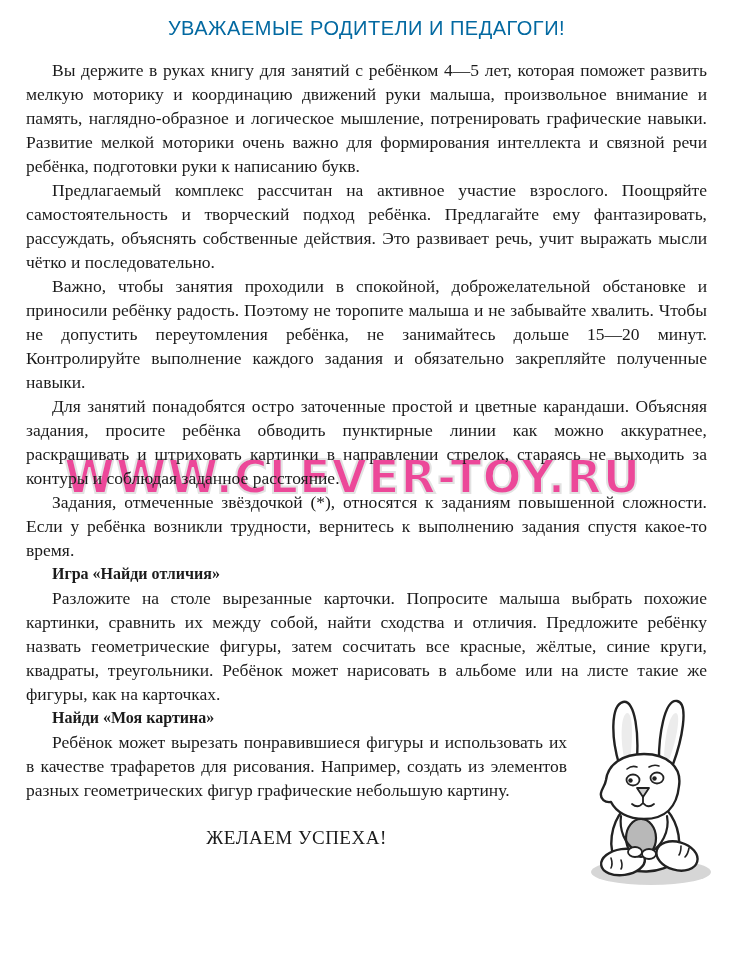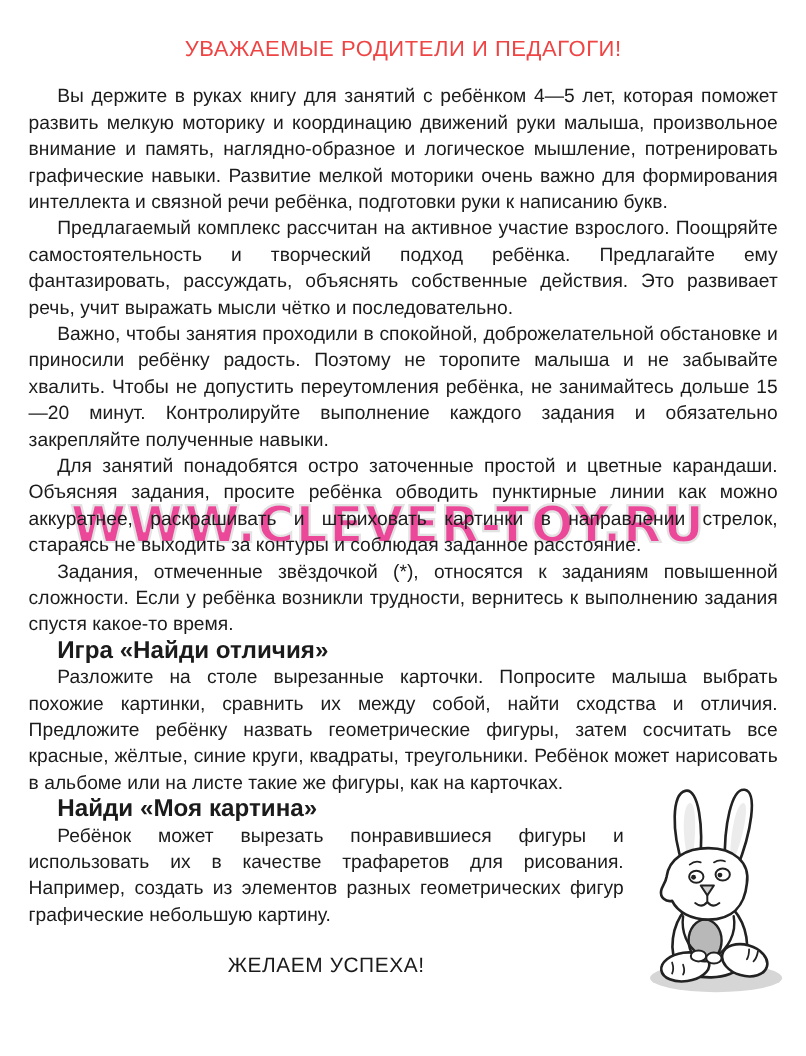--- a/index.html
+++ b/index.html
@@ -26,39 +26,40 @@
     font-weight: bold;
     font-size: 46px;
     letter-spacing: 1px;
     color: #ec4899;
     -webkit-text-stroke: 2px #e2e2e2;
     pointer-events: none;
     user-select: none;
   }
   .title {
     position: relative; z-index: 1;
-    margin: 20px 0 18px 0;
+    margin: 3px 0 18px 0;
     text-align: center;
     font-size: 20px;
     font-weight: 400;
     letter-spacing: 0.5px;
-    color: #ef4444;
+    color: #0369a1;
   }
   .content {
     position: relative; z-index: 1;
     font-size: 17.5px;
     line-height: 24px;
     text-align: justify;
     hyphens: auto;
+    font-family: Liberation Serif, serif;
     -webkit-hyphens: auto;
   }
   .content p { margin: 0; text-indent: 26px; }
   .content h2 {
     margin: 0;
-    font-size: 22px;
+    font-size: 16px;
     line-height: 24px;
     font-weight: bold;
     text-indent: 26px;
     text-align: left;
   }
   .closing {
     text-indent: 0 !important;
     text-align: center;
     font-size: 19px;
     letter-spacing: 0.5px;

